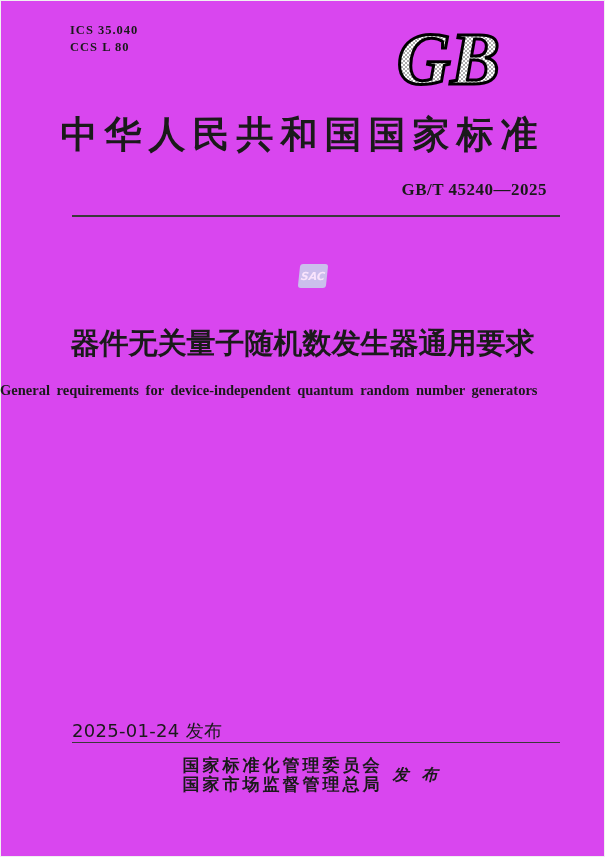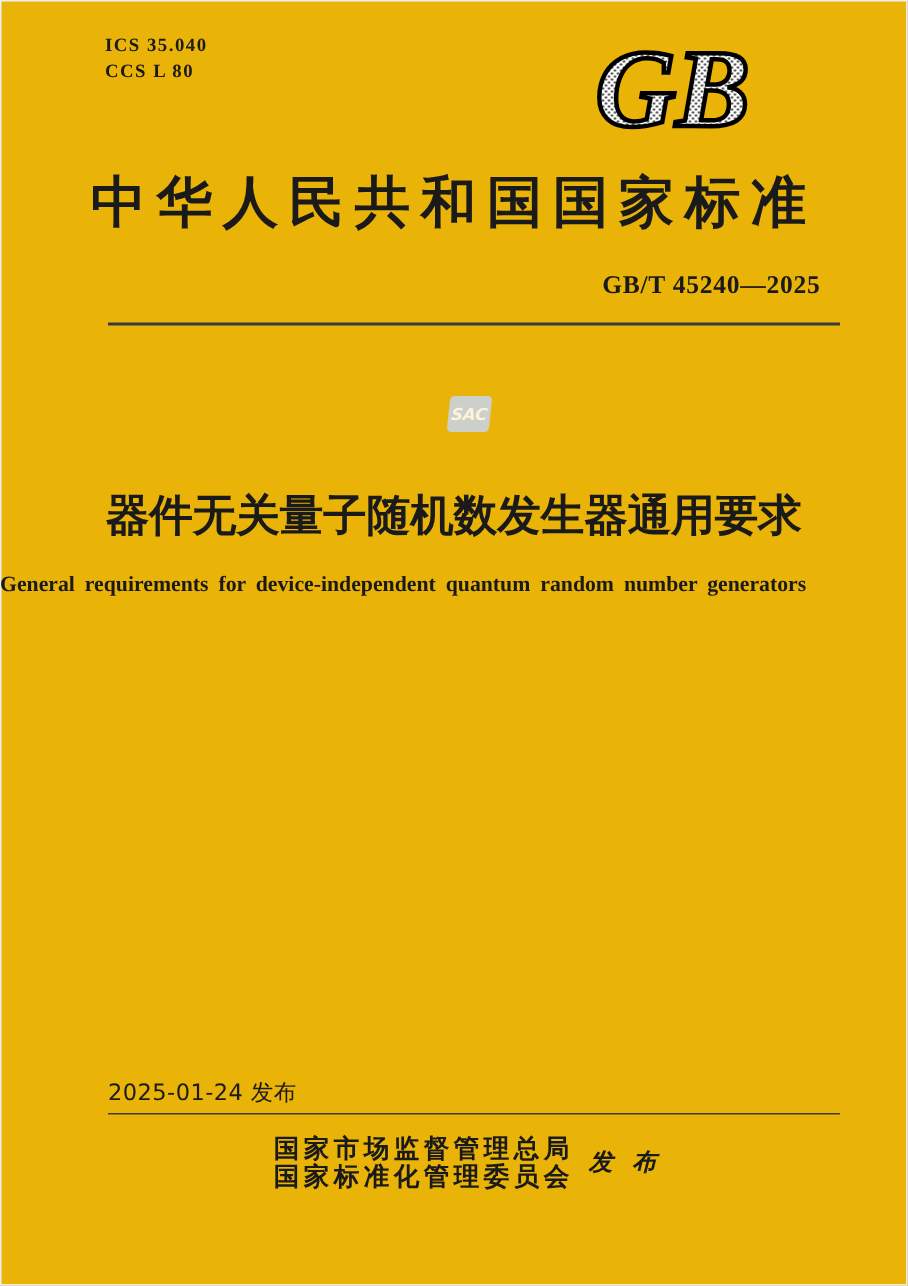--- a/index.html
+++ b/index.html
@@ -1,20 +1,20 @@
 <!DOCTYPE html>
 <html><head>
 <meta charset="utf-8">
 <style>
   html,body{margin:0;padding:0;background:#e8e8e8;}
   .page{
     position:relative;
     width:605px;height:857px;
     margin:0 auto;
-    background:#eab308;
+    background:#d946ef;
     font-family:"Liberation Serif", serif;
     color:#1a1a1a;
     overflow:hidden;
     box-shadow:inset 0 0 0 1px #f0f0f0;
   }
   .ics-block{
     position:absolute;left:70px;top:22px;
     font-size:12.5px;font-weight:bold;line-height:1.35;
     letter-spacing:1px;
     font-family:"Liberation Serif", serif;
@@ -63,21 +63,21 @@
   .doc-title-en{
     position:absolute;left:0;right:0;top:382px;
     text-align:left;
     font-size:14.5px;font-weight:bold;
     font-family:"Liberation Serif", serif;
     word-spacing:3px;
   }
   .dates-row{
     position:absolute;left:72px;top:719px;width:488px;
     display:flex;justify-content:space-between;
-    font-size:15px;
+    font-size:18px;
     font-family:"DejaVu Sans", sans-serif;
     letter-spacing:0.3px;
   }
   .issuer-group{
     position:absolute;left:0;right:0;top:756px;
     display:flex;justify-content:center;align-items:center;
     transform:translateX(14px);
   }
   .issuer-lines{
     font-size:17px;font-weight:bold;line-height:1.12;
@@ -129,19 +129,19 @@
   <div class="doc-title-en">General requirements for device-independent quantum random number generators</div>
 
   <div class="dates-row">
     <span>2025-01-24 发布</span>
   </div>
 
   <div class="rule rule-bottom"></div>
 
   <div class="issuer-group">
     <div class="issuer-lines">
+      <div>国家标准化管理委员会</div>
       <div>国家市场监督管理总局</div>
-      <div>国家标准化管理委员会</div>
     </div>
     <div class="release-label">发布</div>
   </div>
 
 </div>
 
 </body></html>

